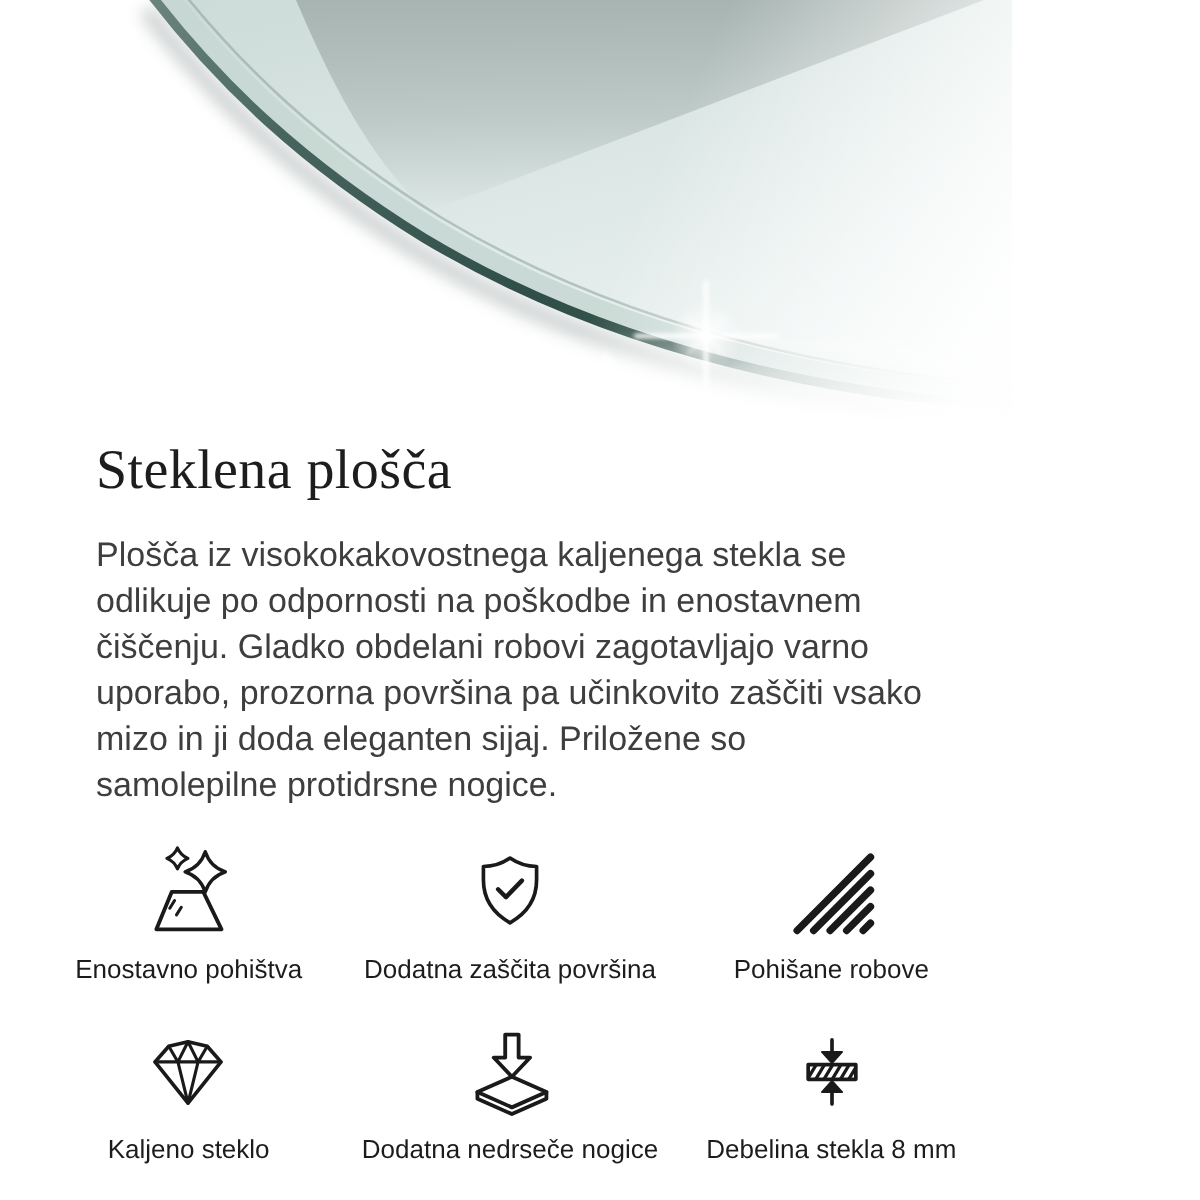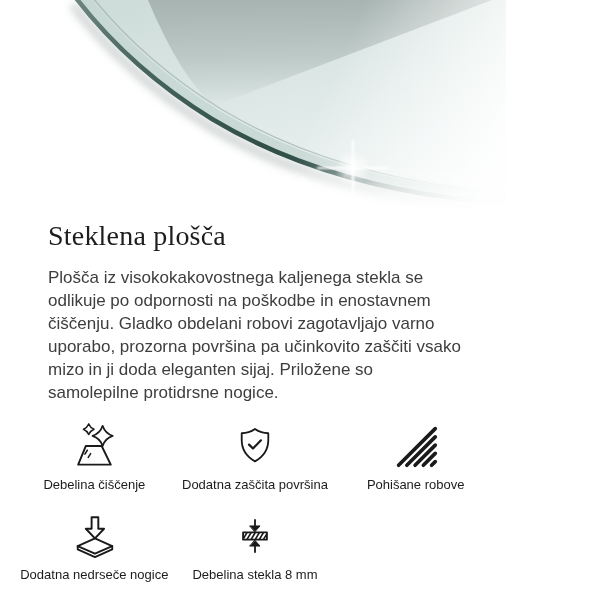--- a/index.html
+++ b/index.html
@@ -118,21 +118,21 @@
 
       <div class="feature">
         <div class="ic">
           <svg class="fic" width="46" height="46" viewBox="0 0 48 48">
             <path d="M7.5,44.5 L15.5,25 L32,25 L41.5,44.5 Z"></path>
             <path d="M14.5,33.5 L17,29.5 M18,37 L20.5,33" stroke-width="1.6"></path>
             <path d="M33,4 Q35.6,11.9 43.5,14.5 Q35.6,17.1 33,25 Q30.4,17.1 22.5,14.5 Q30.4,11.9 33,4 Z" fill="#fff" stroke-width="1.8"></path>
             <path d="M18.5,2 Q20.1,5.9 24,7.5 Q20.1,9.1 18.5,13 Q16.9,9.1 13,7.5 Q16.9,5.9 18.5,2 Z" fill="#fff" stroke-width="1.6"></path>
           </svg>
         </div>
-        <div class="lbl">Debelina čiščenje</div>
+        <div class="lbl">Enostavno pohištva</div>
       </div>
 
       <div class="feature">
         <div class="ic">
           <svg class="fic" width="44" height="44" viewBox="0 0 48 48">
             <path d="M24,5.5 C28.5,8.6 33.5,10.1 38.5,10.1 L38.5,17.5 C38.5,27.5 33.2,35.6 24,40.8 C14.8,35.6 9.5,27.5 9.5,17.5 L9.5,10.1 C14.5,10.1 19.5,8.6 24,5.5 Z"></path>
             <path d="M17.5,22.5 L21.8,26.8 L30.5,17.8" stroke-width="2.4"></path>
           </svg>
         </div>
         <div class="lbl">Dodatna zaščita površina</div>
@@ -140,20 +140,29 @@
 
       <div class="feature">
         <div class="ic">
           <svg class="fic" width="44" height="44" viewBox="0 0 48 48" stroke-linecap="butt">
             <path d="M5,45 L45,5 M14,45 L45,14 M23,45 L45,23 M32,45 L45,32 M41,45 L45,41" stroke-width="4"></path>
           </svg>
         </div>
         <div class="lbl">Pohišane robove</div>
       </div>
 
+      <div class="feature">
+        <div class="ic">
+          <svg class="fic" width="44" height="44" viewBox="0 0 48 48">
+            <path d="M13.5,10 L24,7.5 L34.5,10 L42,18.5 L24,41 L6,18.5 Z"></path>
+            <path d="M6,18.5 L42,18.5 M13.5,10 L18.5,18.5 M24,7.5 L18.5,18.5 M24,7.5 L29.5,18.5 M34.5,10 L29.5,18.5 M18.5,18.5 L24,41 M29.5,18.5 L24,41" stroke-width="1.7"></path>
+          </svg>
+        </div>
+        <div class="lbl">Kaljeno steklo</div>
+      </div>
 
       <div class="feature">
         <div class="ic">
           <svg class="fic" width="46" height="46" viewBox="0 0 48 48">
             <path d="M25,27.5 L43,35.5 L25,43.5 L7,35.5 Z"></path>
             <path d="M7,35.5 L7,39 L25,47 L43,39 L43,35.5"></path>
             <path d="M21.5,5.5 L28.5,5.5 L28.5,17.5 L34.5,17.5 L25,27.5 L15.5,17.5 L21.5,17.5 Z" fill="#fff"></path>
           </svg>
         </div>
         <div class="lbl">Dodatna nedrseče nogice</div>

